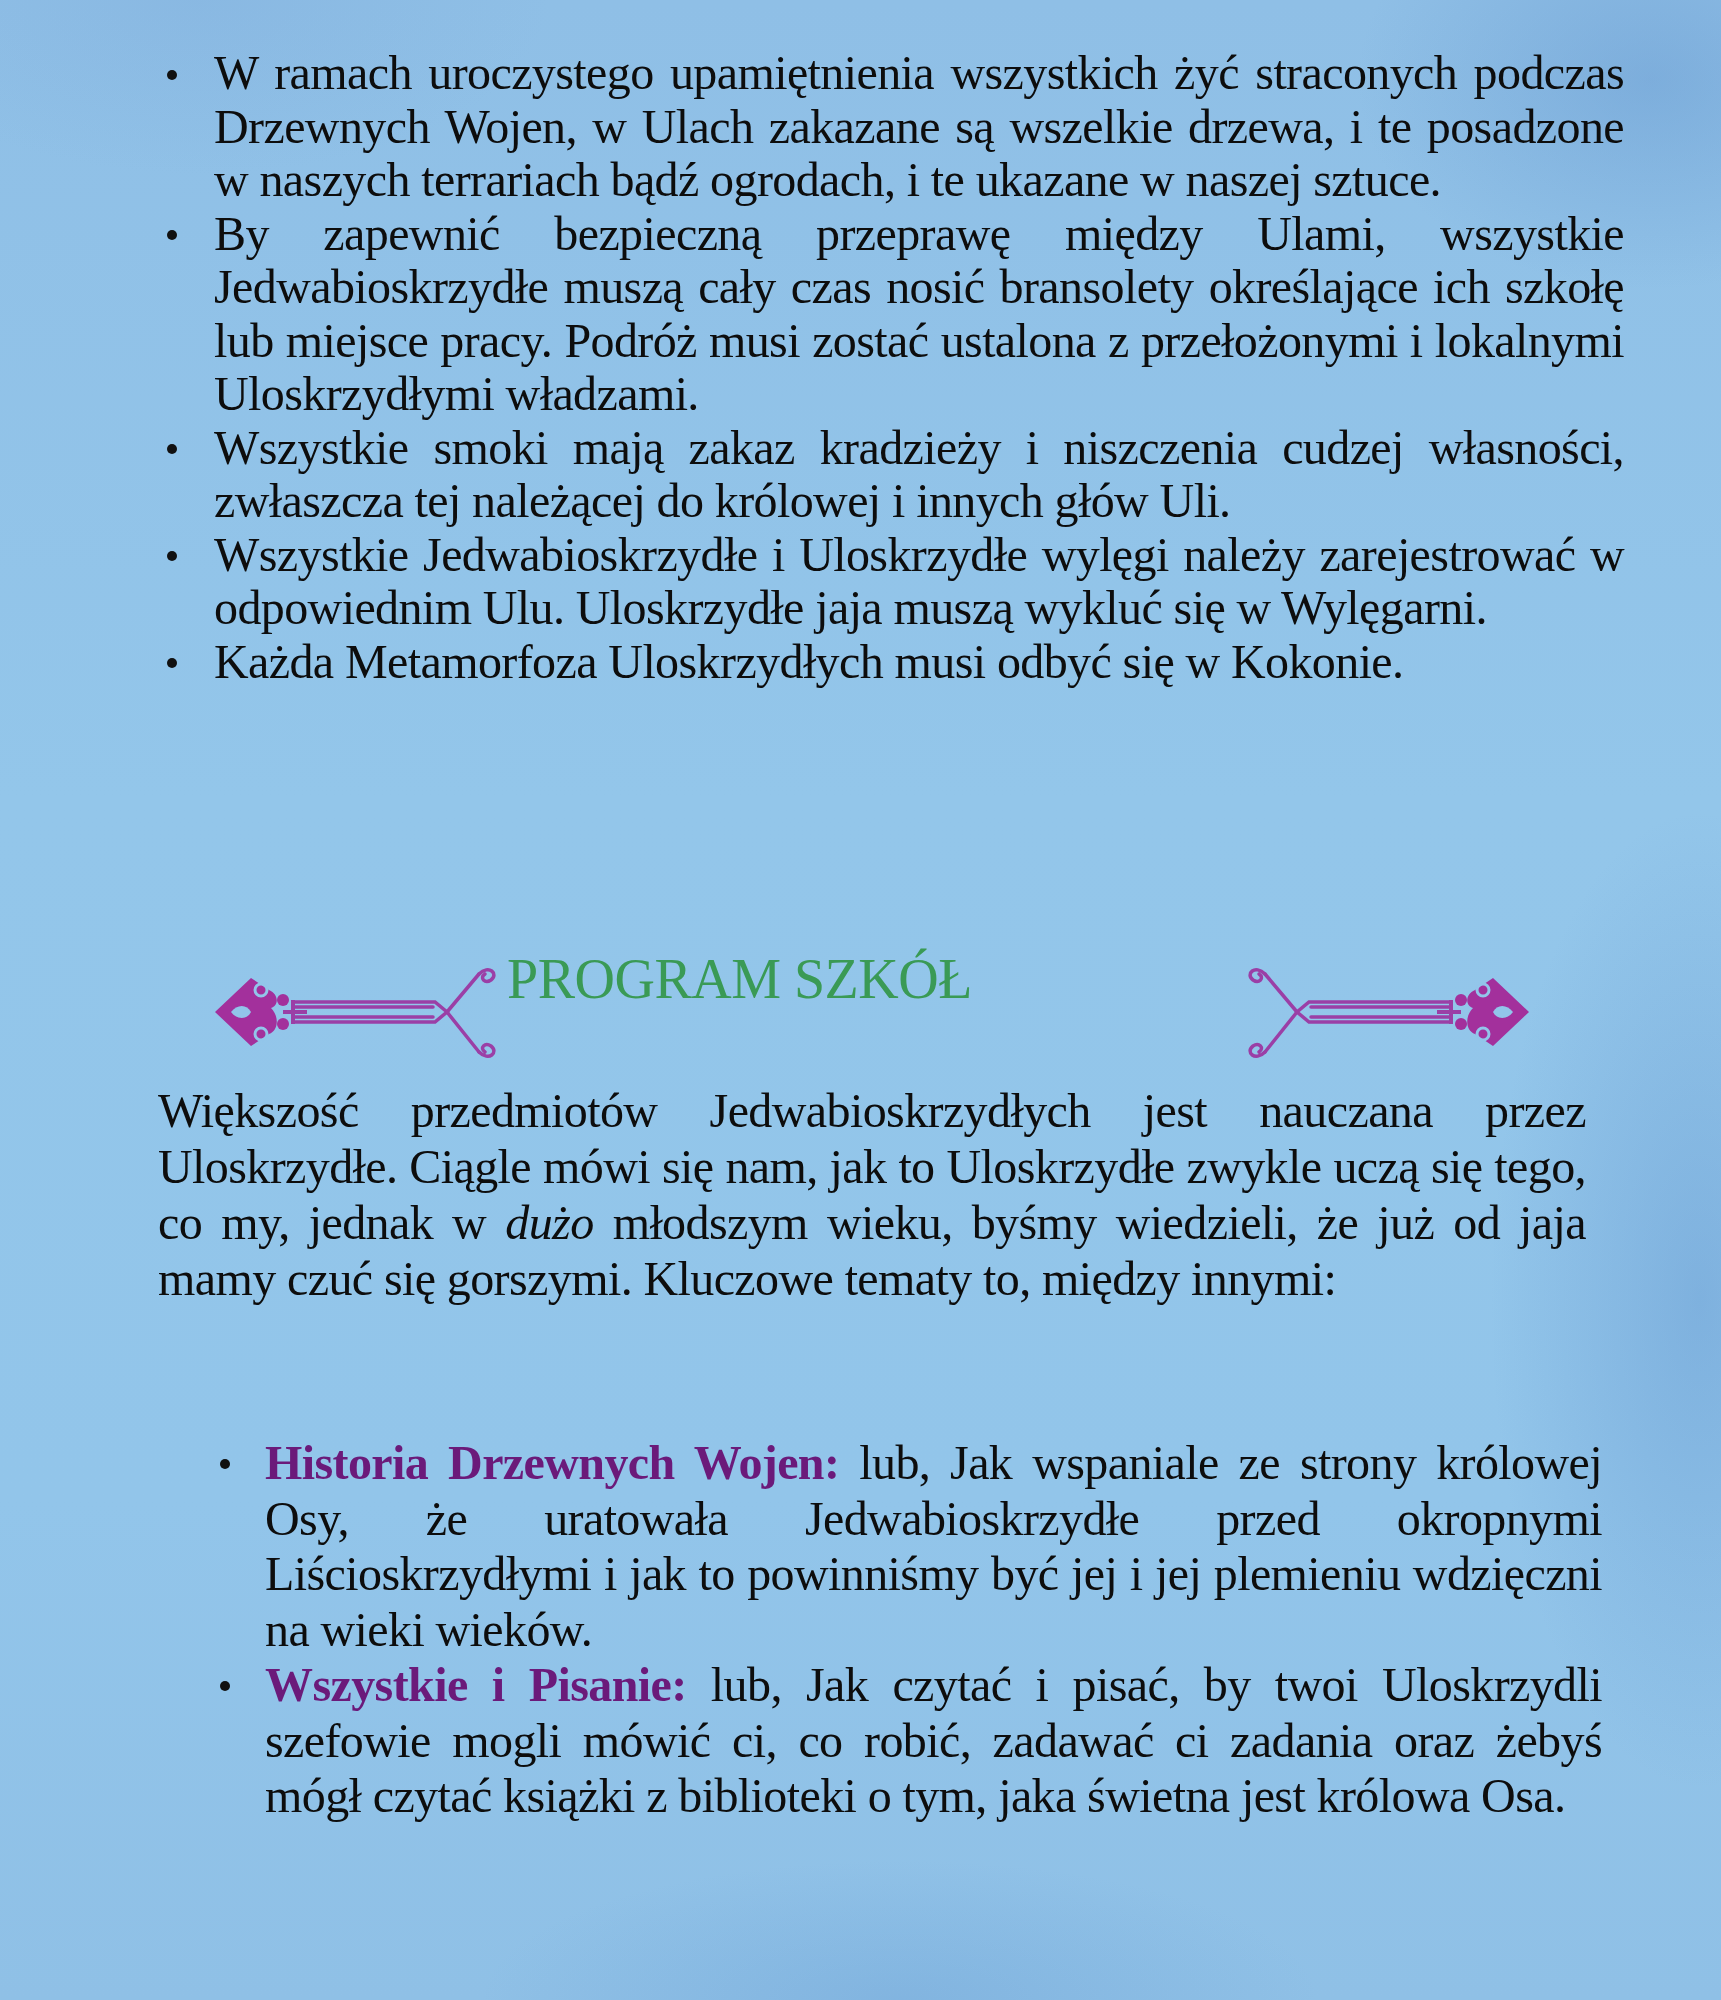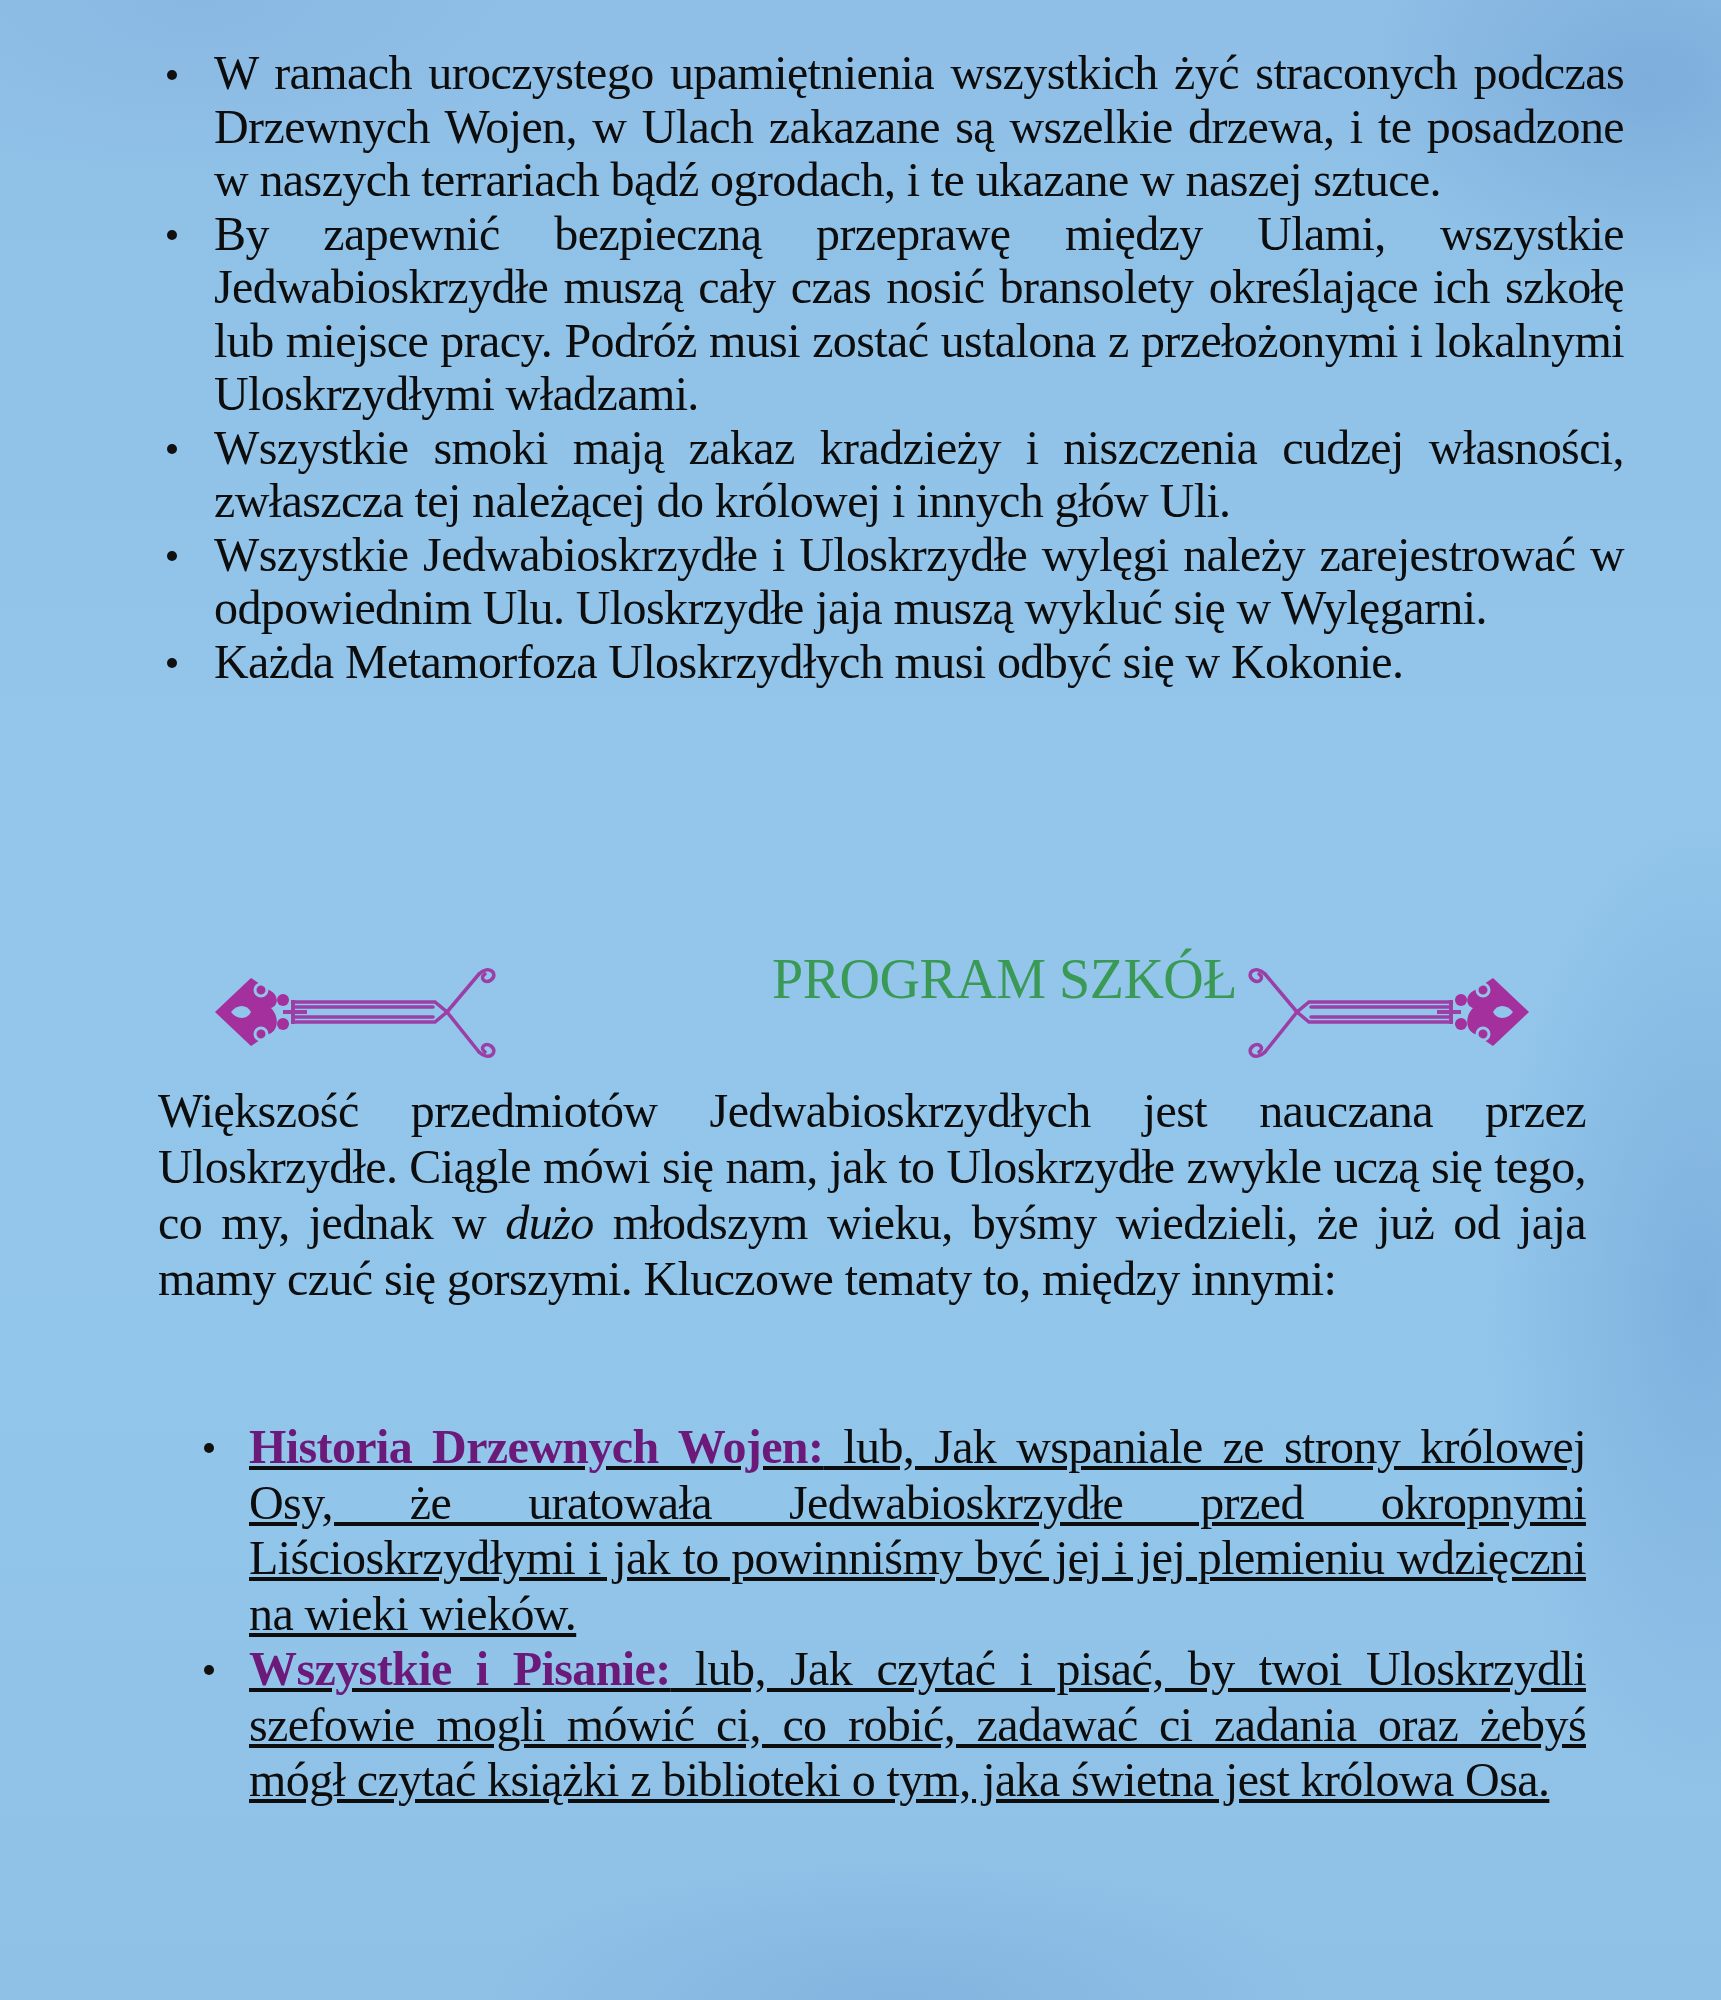--- a/index.html
+++ b/index.html
@@ -77,21 +77,21 @@
       width: 290px;
       height: 104px;
     }
     .ornament.left { left: 0; }
     .ornament.right { right: 0; transform: scaleX(-1); }
     .heading {
       position: absolute;
       left: 300px;
       width: 730px;
       top: 0;
-      text-align: right;
+      text-align: left;
       color: #3a9a55;
       font-family: "Liberation Serif", "DejaVu Serif", serif;
       font-size: 56px;
       line-height: 55px;
       letter-spacing: -0.5px;
     }
     .heading span { display: block; }
     .intro {
       position: absolute;
       left: 146px;
@@ -102,24 +102,23 @@
       line-height: 56px;
       text-align: justify;
       letter-spacing: -0.6px;
     }
     .intro em { font-style: italic; }
     .topic-list {
       position: absolute;
       left: 192px;
       top: 1419px;
       width: 1382px;
-      margin: 0;
+      margin: 16px;
       padding: 0;
       list-style: none;
-      text-decoration: underline;
     }
     .topic-list li {
       padding-left: 45px;
       line-height: 55.5px;
     }
     .topic-title {
       color: #6b1a7a;
       font-weight: bold;
     }
     .footer {

